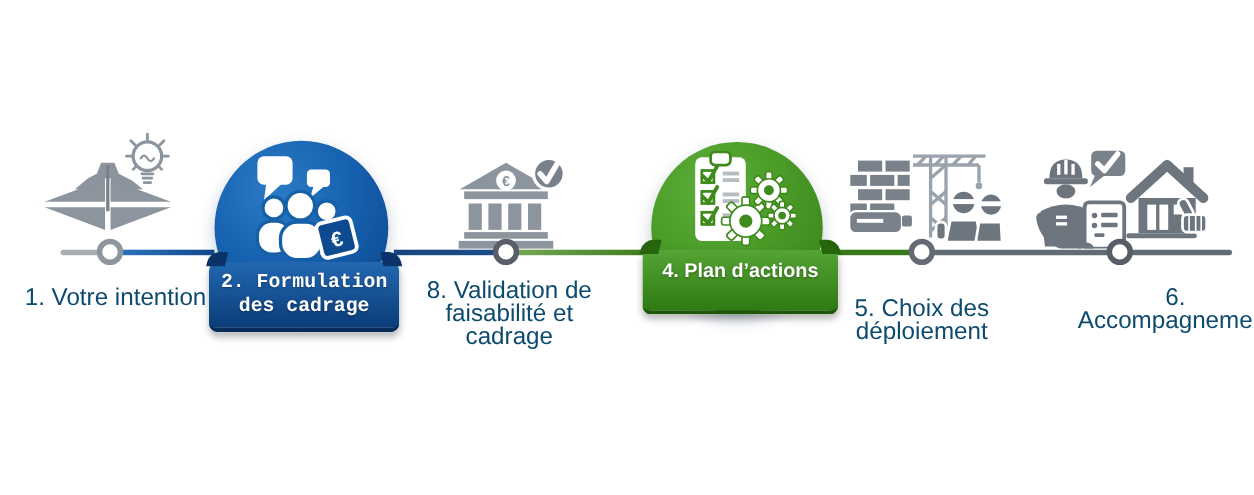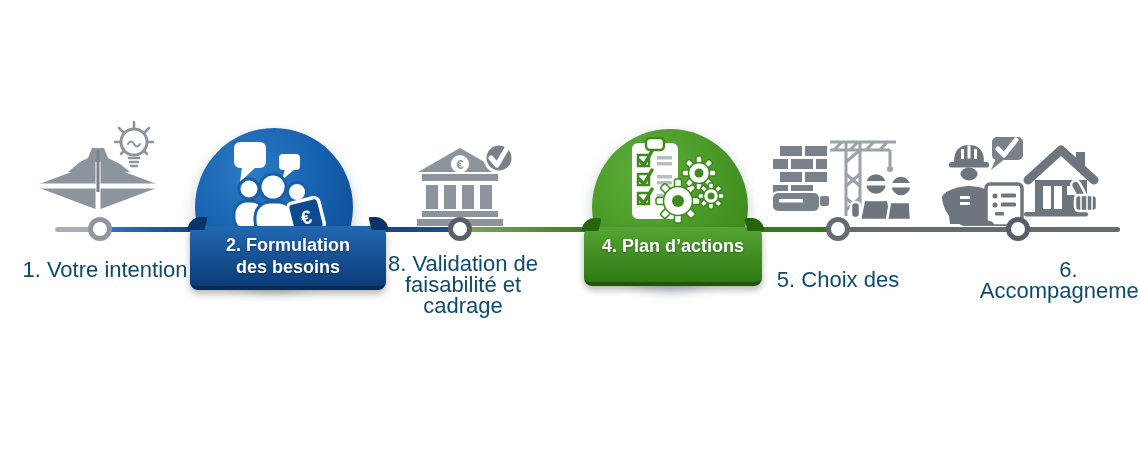--- a/index.html
+++ b/index.html
@@ -39,22 +39,22 @@
   .fc-green svg{top:8px;}
 
   
   .fbox{position:absolute;z-index:3;border-radius:8px;text-align:center;
     color:#fff;font-weight:bold;font-size:18px;line-height:22px;padding-top:8px;
     box-shadow:0 4px 7px rgba(0,0,0,.28);text-shadow:0 1px 2px rgba(0,0,0,.35);}
   .fbox span{display:block;}
   .fbox::before,.fbox::after{content:"";position:absolute;top:-9px;width:17px;height:13px;}
   .fbox::before{left:-1px;border-radius:9px 2px 0 0;transform:skewX(-14deg);}
   .fbox::after{right:-1px;border-radius:2px 9px 0 0;transform:skewX(14deg);}
-  .fbox-blue{left:190px;top:226px;width:196px;height:52px;
-    background:linear-gradient(180deg,#2268b1,#0b3c78);border-bottom:4px solid #082c58;}
+  .fbox-blue{left:190px;top:238px;width:173px;height:52px;
+    background:linear-gradient(180deg,#2268b1,#0b3c78);border-bottom:4px solid #082c58;font-family:Liberation Mono, monospace;}
   .fbox-blue::before,.fbox-blue::after{background:#0a3469;}
   .fbox-green{left:584px;top:227px;width:178px;height:47px;
     background:linear-gradient(180deg,#55a434,#2f7a13);border-bottom:4px solid #1f5708;}
   .fbox-green::before,.fbox-green::after{background:#27650c;}
 
   
   .step-icon{position:absolute;z-index:2;}
   .ic1{left:30px;top:120px;}
   .ic3{left:410px;top:136px;}
   .ic5{left:770px;top:132px;}
@@ -134,21 +134,21 @@
       </g>
       <g transform="rotate(-14 88 78)">
         <rect x="72" y="62" width="32" height="32" rx="5" fill="#0e4a8f" stroke="#ffffff" stroke-width="3.5"></rect>
         <text x="88" y="86" text-anchor="middle" font-size="19" font-weight="bold" fill="#ffffff">€</text>
       </g>
     </svg>
   </div>
 
   <div class="fbox fbox-blue">
     <span>2. Formulation</span>
-    <span>des besoins</span>
+    <span>des cadrage</span>
   </div>
 
   <div class="step-icon ic3">
     <svg width="110" height="92" viewBox="0 0 110 92">
       <g fill="#8c949d">
         <polygon points="8,36 50,12 92,36"></polygon>
         <rect x="12" y="38" width="76" height="7"></rect>
         <rect x="16" y="49" width="12" height="24"></rect>
         <rect x="34" y="49" width="12" height="24"></rect>
         <rect x="52" y="49" width="12" height="24"></rect>
@@ -268,20 +268,21 @@
         <circle cx="131" cy="54" r="10.5"></circle>
         <path d="M120,70 L140,70 L141,88 L117,88 Z"></path>
       </g>
       <rect x="93" y="49" width="26" height="4.5" fill="#ffffff"></rect>
       <rect x="118" y="51" width="26" height="4.5" fill="#ffffff"></rect>
     </svg>
   </div>
 
   <div class="step-label lbl5">
     <span>5. Choix des</span>
+    <span>déploiement</span>
   </div>
 
   <div class="step-icon ic6">
     <svg width="168" height="94" viewBox="0 0 168 94">
       <g fill="#6d757f">
         <path d="M20,30 Q20,13 35,13 Q50,13 50,30 Z"></path>
         <rect x="15" y="30" width="40" height="5.5" rx="2.5"></rect>
         <ellipse cx="35" cy="42" rx="8.5" ry="6.5"></ellipse>
         <path d="M12,60 Q35,48 58,60 L54,92 L16,92 Z"></path>
       </g>

